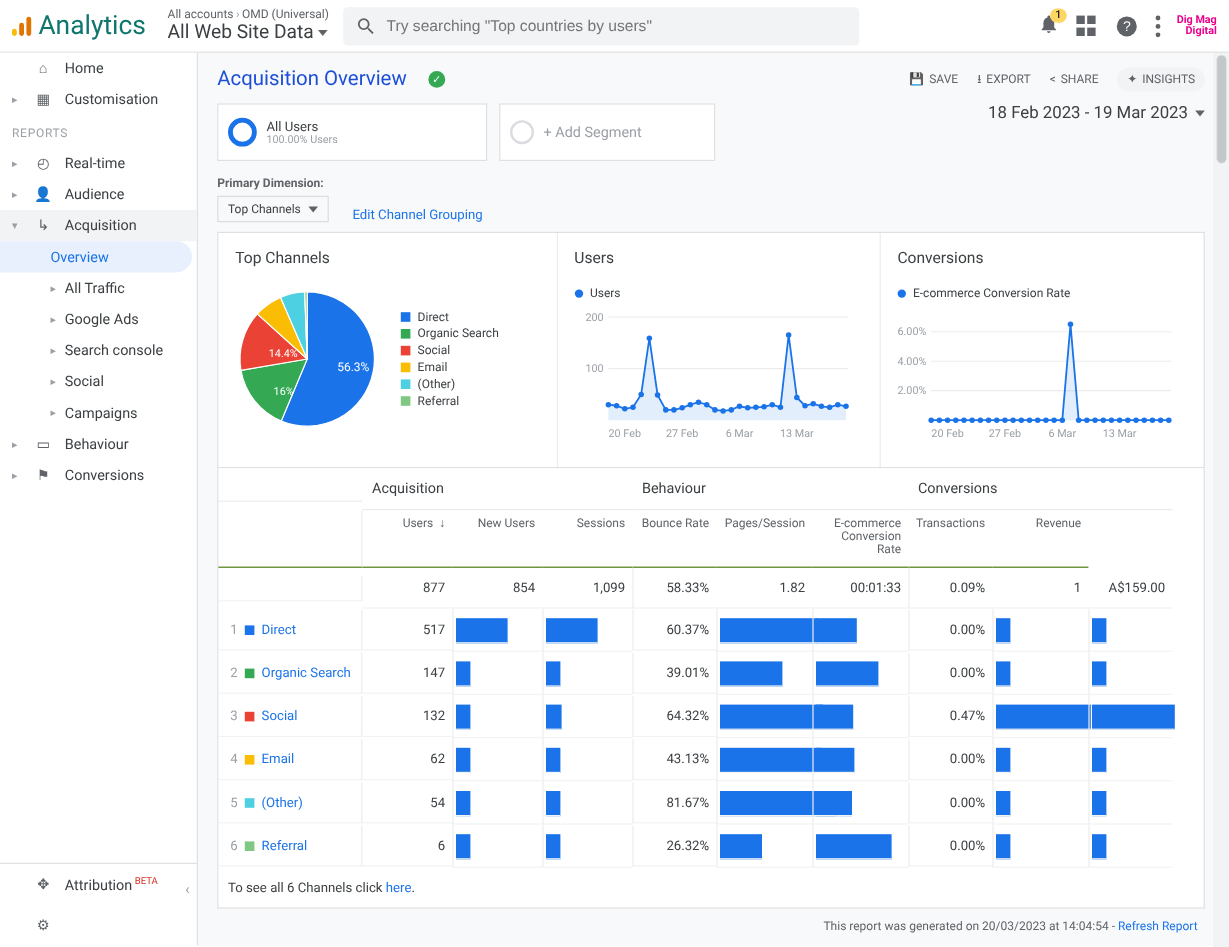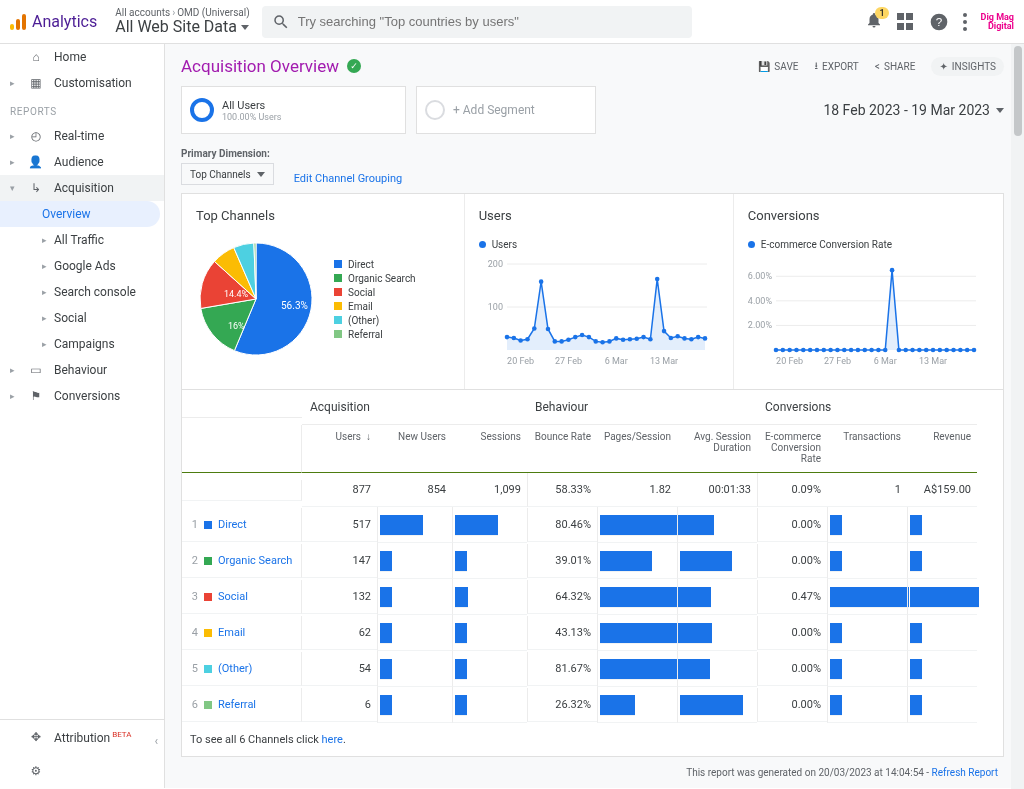--- a/index.html
+++ b/index.html
@@ -7,21 +7,21 @@
 a { color: #1a73e8; text-decoration: none; cursor: pointer; }
 
 
 .topbar { height: 44px; display: flex; align-items: center; padding: 0 10px; border-bottom: 1px solid #e0e0e0; }
 .ga-logo { display: flex; align-items: center; gap: 6px; margin-right: 18px; }
 .ga-mark { width: 16px; height: 16px; position: relative; }
 .ga-mark span { position: absolute; bottom: 0; width: 4px; border-radius: 2px; }
 .ga-mark .b1 { left: 0; height: 6px; background: #fbbc04; }
 .ga-mark .b2 { left: 6px; height: 11px; background: #e37400; }
 .ga-mark .b3 { left: 12px; height: 16px; background: #e37400; }
-.ga-title { font-size: 16px; color: #4c1d95; }
+.ga-title { font-size: 22px; color: #0f766e; }
 .prop-select { display: flex; flex-direction: column; line-height: 1.1; cursor: pointer; }
 .prop-crumb { font-size: 10px; color: #5f6368; }
 .prop-crumb .sep { color: #9aa0a6; padding: 0 2px; }
 .prop-name { font-size: 16px; color: #3c4043; display: flex; align-items: center; gap: 4px; }
 .tri-down { width: 0; height: 0; border-left: 4px solid transparent; border-right: 4px solid transparent; border-top: 5px solid #5f6368; }
 .search { flex: 0 0 430px; margin-left: 12px; background: #f1f3f4; height: 32px; border-radius: 4px; display: flex; align-items: center; padding: 0 10px; }
 .search svg { flex: 0 0 18px; }
 .search input { border: none; background: transparent; outline: none; font-size: 13px; color: #5f6368; flex: 1; margin-left: 8px; }
 .top-spacer { flex: 1; }
 .top-icons { display: flex; align-items: center; gap: 14px; }
@@ -47,26 +47,26 @@
 .nav-sub.sel2 { background: #e8f0fe; border-top-right-radius: 14px; border-bottom-right-radius: 14px; margin-right: 4px; }
 .nav-sub.sel2 span.lab { color: #1a73e8; }
 .nav-bottom { margin-top: auto; border-top: 1px solid #e0e0e0; }
 .nav-bottom .nav-item { height: 34px; }
 .beta { font-size: 8px; color: #d93025; vertical-align: super; margin-left: 2px; }
 .collapse { position: absolute; right: 6px; bottom: 40px; color: #9aa0a6; font-size: 12px; cursor: pointer; }
 
 
 .main { flex: 1; background: #f8f9fa; overflow: auto; padding: 0 20px 12px 16px; }
 .report-hdr { display: flex; align-items: center; padding: 12px 0 10px; }
-.report-title { font-size: 17px; color: #a21caf; font-weight: 400; margin-right: 8px; }
+.report-title { font-size: 17px; color: #1d4ed8; font-weight: 400; margin-right: 18px; }
 .verified { width: 14px; height: 14px; background: #34a853; border-radius: 50%; display: inline-flex; align-items: center; justify-content: center; color: #fff; font-size: 9px; }
 .report-actions { margin-left: auto; display: flex; gap: 16px; align-items: center; font-size: 10px; color: #5f6368; }
 .report-actions .act { display: flex; align-items: center; gap: 4px; cursor: pointer; }
 .insights-pill { background: #f1f3f4; border-radius: 14px; padding: 4px 8px; display: flex; align-items: center; gap: 4px; cursor: pointer; font-size: 10px; color: #5f6368; }
-.segments { display: flex; gap: 10px; align-items: center; }
+.segments { display: flex; gap: 10px; align-items: flex-start; }
 .seg-box { width: 225px; height: 48px; border: 1px solid #e0e0e0; background: #fff; display: flex; align-items: center; padding: 8px; gap: 8px; cursor: pointer; }
 .seg-circle { width: 24px; height: 24px; border-radius: 50%; border: 4px solid #1a73e8; }
 .seg-circle.add { border: 2px solid #dadce0; width: 20px; height: 20px; }
 .seg-tx { display: flex; flex-direction: column; font-size: 11px; }
 .seg-tx .s2 { font-size: 9px; color: #9aa0a6; }
 .date-range { margin-left: auto; display: flex; align-items: center; gap: 6px; font-size: 14px; color: #3c4043; cursor: pointer; }
 
 .dims { display: flex; gap: 20px; align-items: flex-end; margin: 14px 0 8px; font-size: 10px; }
 .dim-col { display: flex; flex-direction: column; gap: 4px; }
 .dim-label { color: #5f6368; font-weight: 700; font-size: 10px; }
@@ -451,21 +451,20 @@
       <div class="g" style="grid-column: span 3;">Behaviour</div>
       <div class="g" style="grid-column: span 3;">Conversions</div>
     </div>
     <div class="col-hdr">
       <div class="first"></div>
       <div><span>Users</span> &nbsp;↓</div>
       <div>New Users</div>
       <div>Sessions</div>
       <div>Bounce Rate</div>
       <div>Pages/Session</div>
-      <div>Avg. Session Duration</div>
       <div>E-commerce Conversion Rate</div>
       <div>Transactions</div>
       <div>Revenue</div>
     </div>
     <div class="total-row">
       <div class="first"></div>
       <div>877</div>
       <div>854</div>
       <div>1,099</div>
       <div class="vline">58.33%</div>
@@ -482,21 +481,21 @@
               <span class="sw" style="background:#1a73e8"></span>
               <a>Direct</a>
             </div>
             <div>517</div>
             <div class="barcell">
               <div class="bar" style="width:58%"></div>
             </div>
             <div class="barcell">
               <div class="bar" style="width:58%"></div>
             </div>
-            <div class="vline">80.46%</div>
+            <div class="vline">60.37%</div>
             <div class="barcell">
               <div class="bar" style="width:102.62899999999999%"></div>
             </div>
             <div class="barcell">
               <div class="bar" style="width:43%"></div>
             </div>
             <div class="vline">0.00%</div>
             <div class="barcell">
               <div class="bar" style="width:0%"></div>
             </div>

